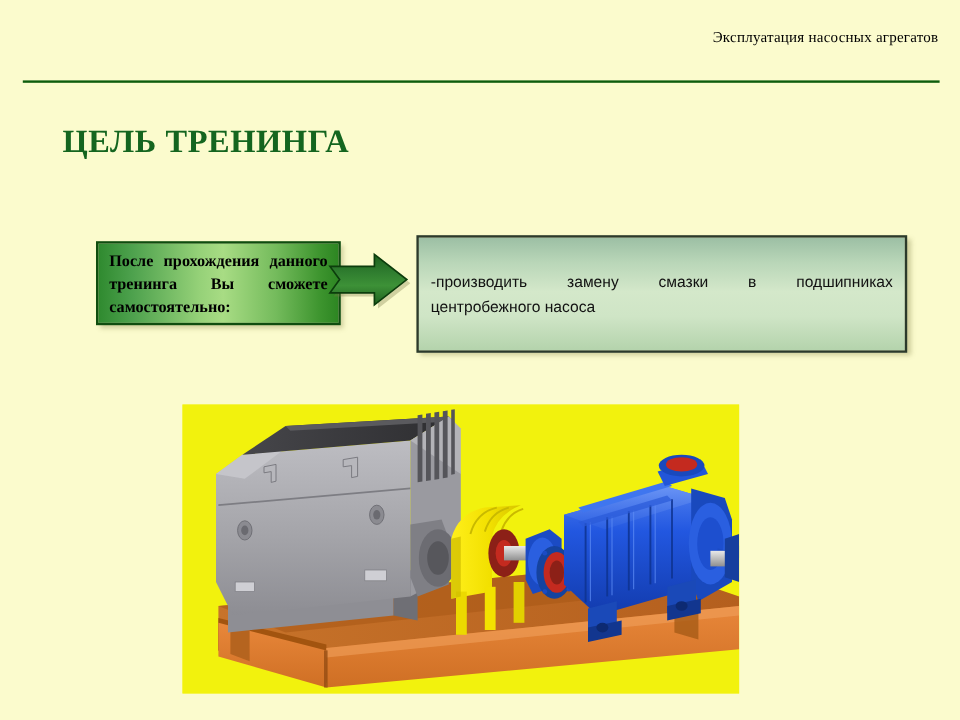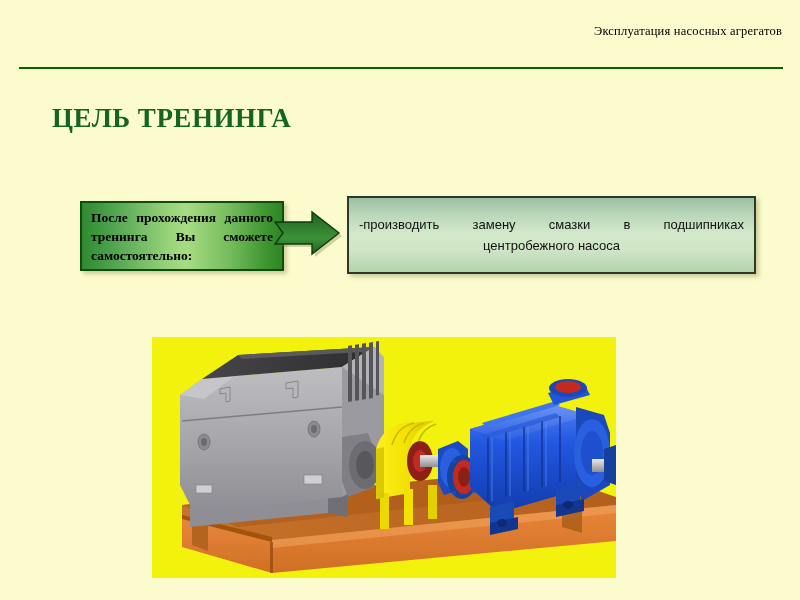--- a/index.html
+++ b/index.html
@@ -87,21 +87,21 @@
     line-height: 19px;
     color: #000000;
     text-align: justify;
     text-align-last: justify;
     hyphens: none;
   }
   .box-right {
     left: 347px;
     top: 196px;
     width: 409px;
-    height: 78px;
+    height: 98px;
     border: 2px solid #2b3a2b;
     background: linear-gradient(to bottom,
         #9cbfa4 0%, #b9d6b8 22%, #d4e8ca 48%, #cfe5c6 70%, #b4d3ac 100%);
     box-shadow: 3px 3px 4px rgba(120,120,60,0.35);
   }
   .box-right-text {
     padding: 0 10px;
     width: 100%;
     box-sizing: border-box;
     font-family: "Liberation Sans", sans-serif;
@@ -111,21 +111,21 @@
     text-align: justify;
     hyphens: none;
   }
   .box-right-text .just {
     display: block;
     text-align: justify;
     text-align-last: justify;
   }
   .box-right-text .last {
     display: block;
-    text-align: center;
+    text-align: left;
   }
 
   
   .arrow-wrap {
     position: absolute;
     left: 272px;
     top: 209px;
     width: 70px;
     height: 50px;
   }

